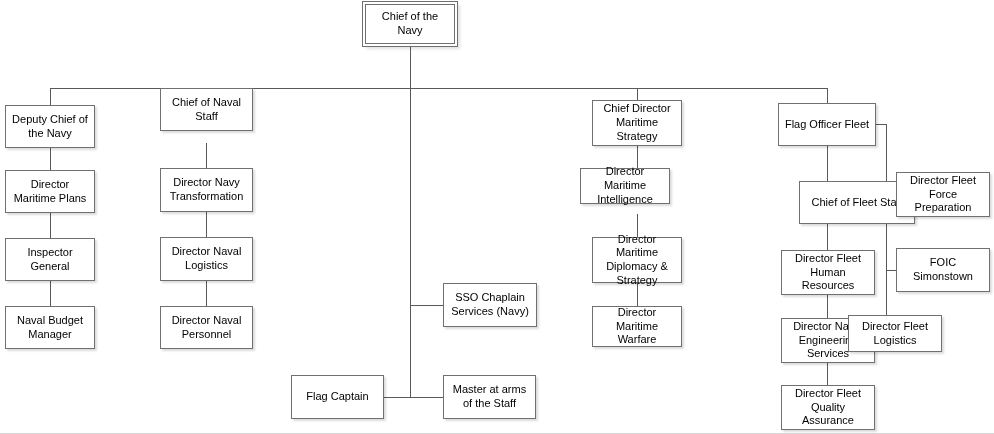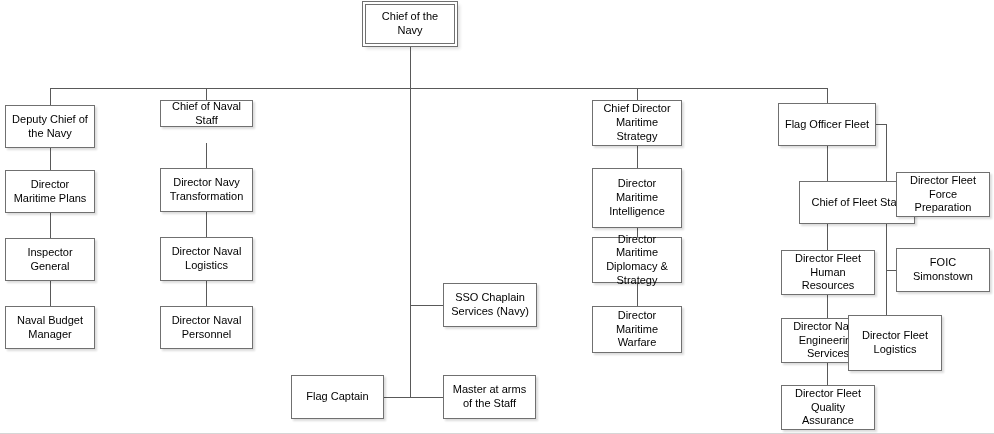--- a/index.html
+++ b/index.html
@@ -94,39 +94,39 @@
     <line x1="384" y1="397" x2="443" y2="397"></line>
   </svg>
 
   <div class="node root" style="left:365px;top:4px;width:90px;height:40px">Chief of the Navy</div>
 
   <div class="node" style="left:5px;top:105px;width:90px;height:43px">Deputy Chief of the Navy</div>
   <div class="node" style="left:5px;top:170px;width:90px;height:43px">Director Maritime Plans</div>
   <div class="node" style="left:5px;top:238px;width:90px;height:43px">Inspector General</div>
   <div class="node" style="left:5px;top:306px;width:90px;height:43px">Naval Budget Manager</div>
 
-  <div class="node" style="left:160px;top:100px;width:93px;height:27px">Chief of Naval Staff</div>
+  <div class="node" style="left:160px;top:88px;width:93px;height:43px">Chief of Naval Staff</div>
   <div class="node" style="left:160px;top:168px;width:93px;height:44px">Director Navy Transformation</div>
   <div class="node" style="left:160px;top:237px;width:93px;height:44px">Director Naval Logistics</div>
   <div class="node" style="left:160px;top:306px;width:93px;height:43px">Director Naval Personnel</div>
 
   <div class="node" style="left:443px;top:283px;width:94px;height:44px">SSO Chaplain Services (Navy)</div>
   <div class="node" style="left:291px;top:375px;width:93px;height:44px">Flag Captain</div>
   <div class="node" style="left:443px;top:375px;width:93px;height:44px">Master at arms of the Staff</div>
 
   <div class="node" style="left:592px;top:100px;width:90px;height:46px">Chief Director Maritime Strategy</div>
-  <div class="node" style="left:592px;top:168px;width:90px;height:60px">Director Maritime Intelligence</div>
+  <div class="node" style="left:580px;top:168px;width:90px;height:36px">Director Maritime Intelligence</div>
   <div class="node" style="left:592px;top:237px;width:90px;height:46px">Director Maritime Diplomacy &amp; Strategy</div>
-  <div class="node" style="left:592px;top:306px;width:90px;height:47px">Director Maritime Warfare</div>
+  <div class="node" style="left:592px;top:306px;width:90px;height:41px">Director Maritime Warfare</div>
 
   <div class="node" style="left:778px;top:103px;width:98px;height:43px">Flag Officer Fleet</div>
 
   <div class="node" style="left:799px;top:181px;width:116px;height:43px">Chief of Fleet Staff</div>
   <div class="node" style="left:781px;top:250px;width:94px;height:45px">Director Fleet Human Resources</div>
   <div class="node" style="left:781px;top:318px;width:94px;height:45px">Director Naval Engineering Services</div>
   <div class="node" style="left:896px;top:172px;width:94px;height:45px">Director Fleet Force Preparation</div>
 
   <div class="node" style="left:781px;top:385px;width:94px;height:45px">Director Fleet Quality Assurance</div>
   <div class="node" style="left:896px;top:248px;width:94px;height:44px">FOIC Simonstown</div>
-  <div class="node" style="left:848px;top:315px;width:94px;height:56px">Director Fleet Logistics</div>
+  <div class="node" style="left:848px;top:315px;width:94px;height:37px">Director Fleet Logistics</div>
 
   <div class="page-edge-bottom"></div>
 </div>
 
 </body></html>

